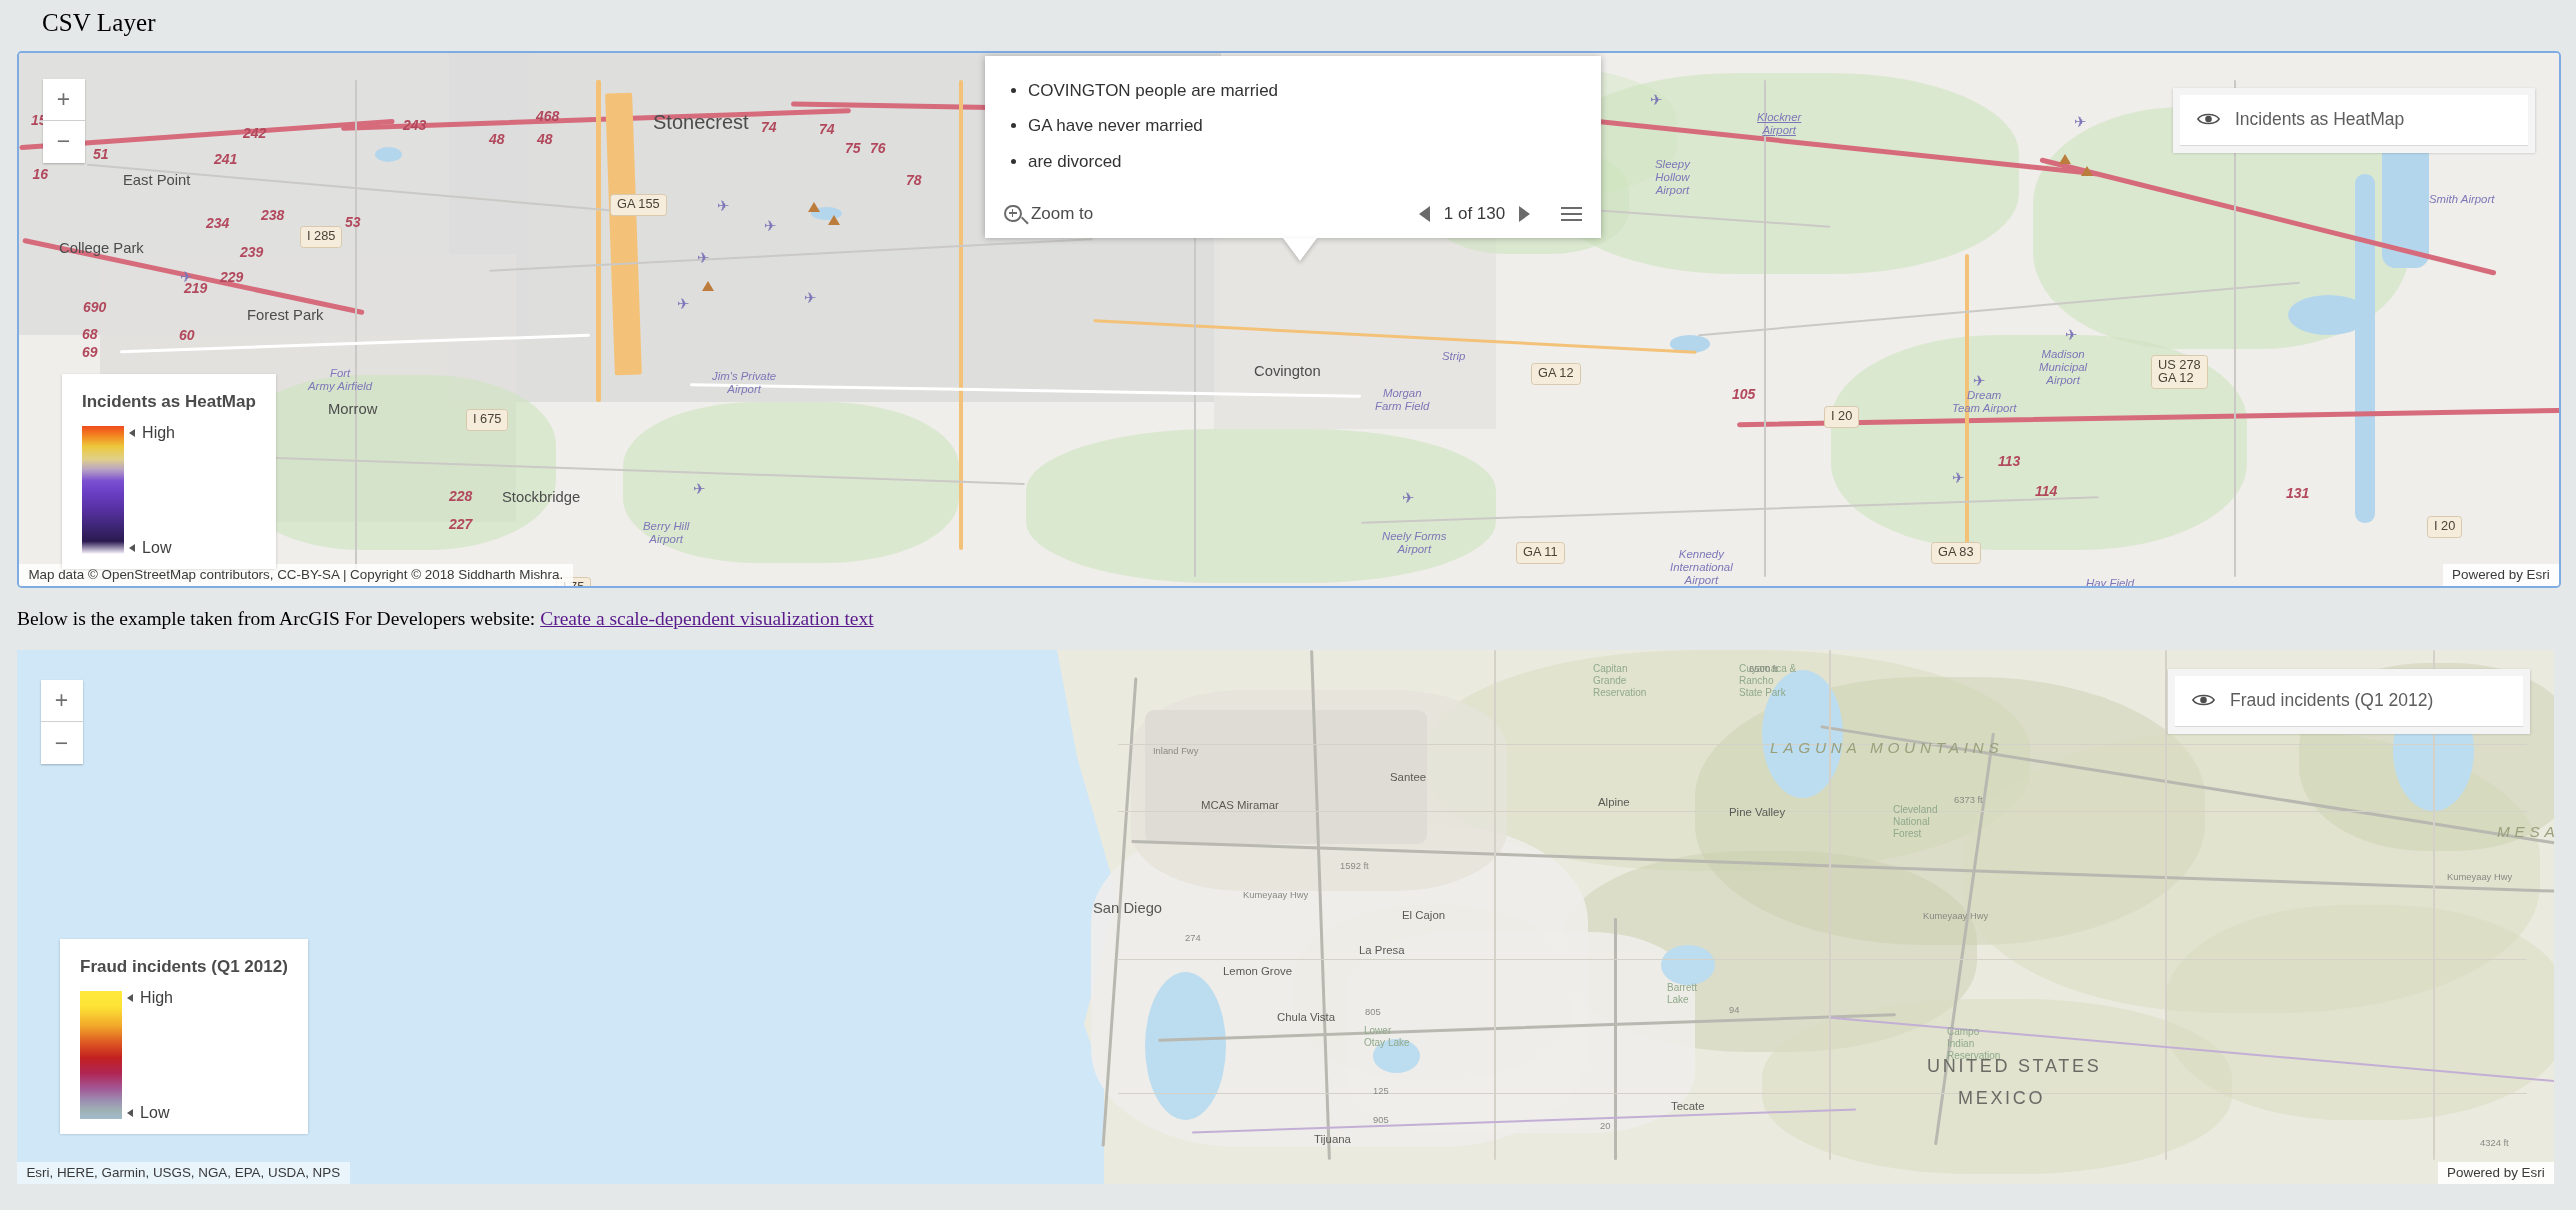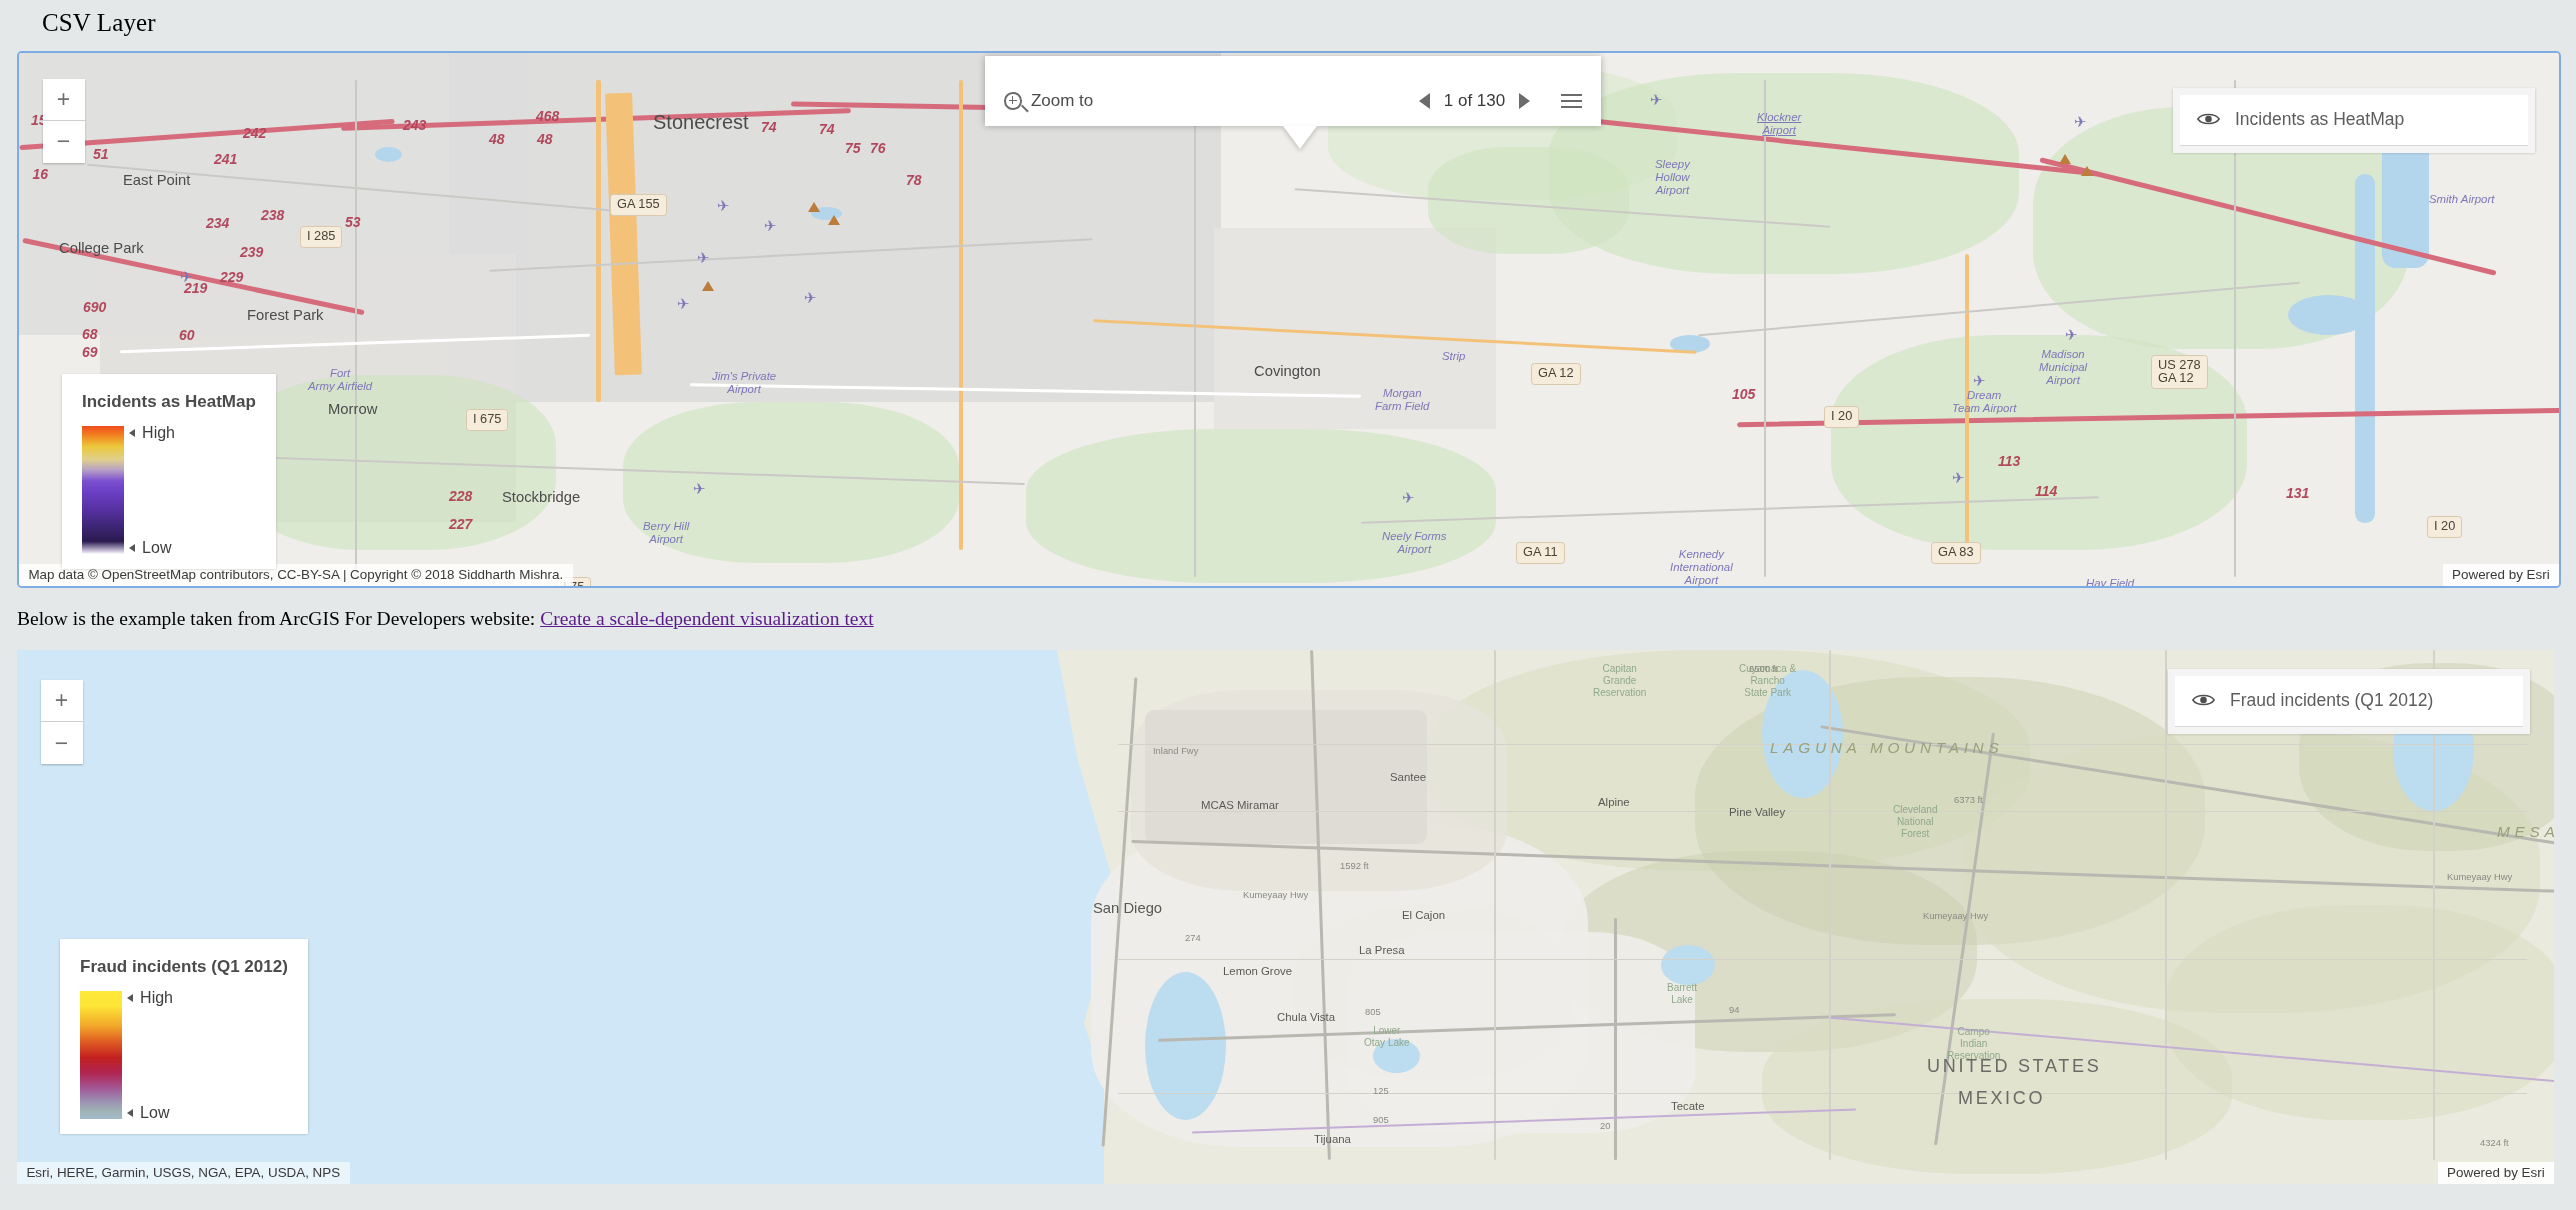--- a/index.html
+++ b/index.html
@@ -67,21 +67,21 @@
   .terr-land { position:absolute; background:#ebeadf; }
   .terr-hill { position:absolute; background:#d9dcc0; border-radius:45%; opacity:.55; }
   .terr-hill2 { position:absolute; background:#c9cfae; border-radius:45%; opacity:.45; }
   .terr-urban { position:absolute; background:#eeedea; border-radius:30%; opacity:.9; }
   .terr-lake { position:absolute; background:#bcdcf0; border-radius:50%; }
   .terr-road { position:absolute; background:#b8b8b0; height:2.7px; border-radius:1.3px; }
   .terr-road.thin { height:1.3px; background:#d4d2c8; }
   .terr-label { position:absolute; color:#5a5a55; font-size:14.8px; white-space:nowrap; }
   .terr-label.sm { font-size:11.4px; }
   .terr-label.tiny { font-size:9.4px; color:#8a8a84; }
-  .terr-label.park { color:#8fa98b; font-size:10px; text-align:center; line-height:1.2; }
+  .terr-label.park { color:#8fa98b; font-size:10px; text-align:left; line-height:1.2; }
   .terr-label.mtn { color:#9aa07c; font-size:15.4px; letter-spacing:4.7px; font-style:italic; }
   .terr-label.country { color:#6b6b66; font-size:18px; letter-spacing:2.7px; }
   .border-line { position:absolute; background:#c3aed6; height:2px; }
 
   
   .zoom-ctrl { position:absolute; left:23.5px; top:25.5px; width:42px; z-index:30; box-shadow:0 0.7px 2px rgba(0,0,0,.25); }
   .zoom-btn {
     width:42px; height:42px; background:#fff; color:#6e6e6e;
     display:flex; align-items:center; justify-content:center;
     font-size:23px; line-height:1; cursor:pointer; user-select:none;
@@ -355,20 +355,25 @@
     </div>
   </div>
 
   <div class="attribution">Map data © OpenStreetMap contributors, CC-BY-SA | Copyright © 2018 Siddharth Mishra.</div>
   <div class="attribution right">Powered by Esri</div>
 </div>
 
 <div class="popup">
 
   <div class="popup-body">
+    <ul class="popup-list">
+      <li>COVINGTON people are married</li>
+      <li>GA have never married</li>
+      <li>are divorced</li>
+    </ul>
   </div>
 
   <div class="popup-footer">
     <div class="zoom-to">
       <span class="mag-ico">
           <i class="pl"></i>
           <i class="pl2"></i>
         </span>
       <span class="zoom-to-lbl">Zoom to</span>
     </div>

